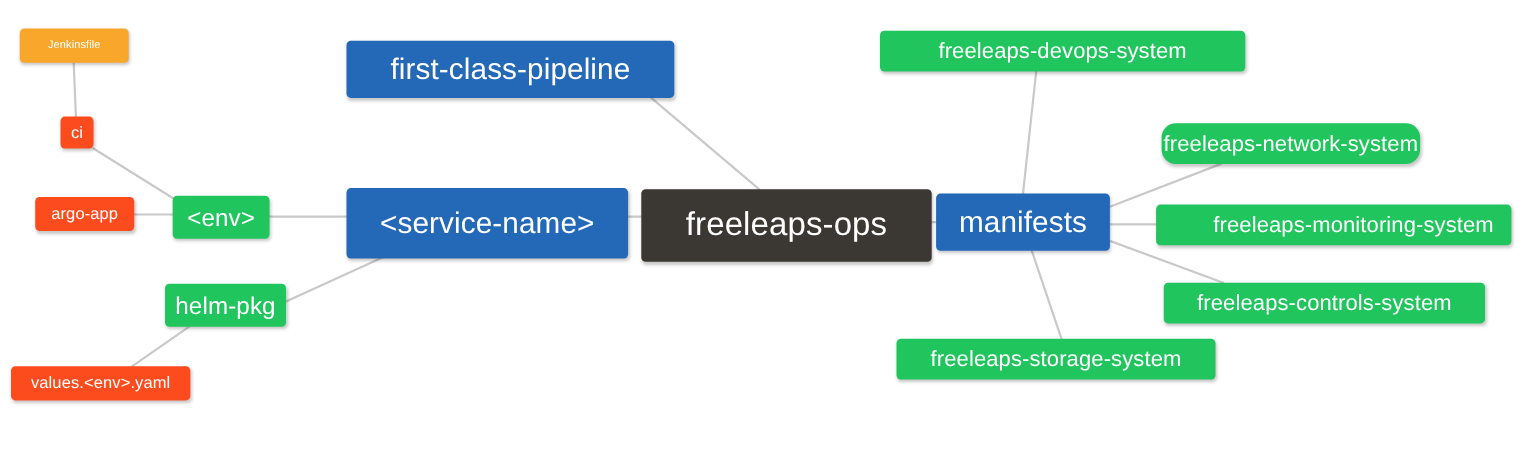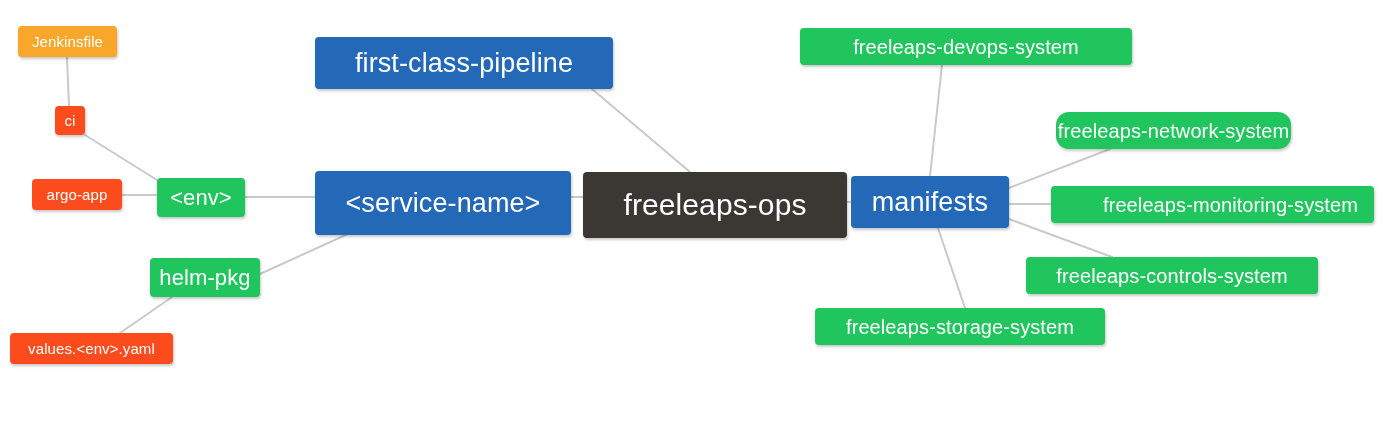--- a/index.html
+++ b/index.html
@@ -83,38 +83,38 @@
       </div>
       <div class="node" style="left: 157px; top: 178px; width: 88px; height: 39px; background: rgb(33, 197, 93); font-size: 22px;">
         <span class="node-label">&lt;env&gt;</span>
       </div>
       <div class="node" style="left: 150px; top: 258px; width: 110px; height: 39px; background: rgb(33, 197, 93); font-size: 22px;">
         <span class="node-label">helm-pkg</span>
       </div>
       <div class="node" style="left: 55px; top: 106px; width: 30px; height: 29px; background: rgb(252, 76, 30); font-size: 15px;">
         <span class="node-label">ci</span>
       </div>
-      <div class="node" style="left: 18px; top: 26px; width: 99px; height: 31px; background: rgb(249, 167, 43); font-size: 15px;">
+      <div class="node" style="left: 18px; top: 26px; width: 99px; height: 31px; background: rgb(249, 167, 43); font-size: 10px;">
         <span class="node-label">Jenkinsfile</span>
       </div>
       <div class="node" style="left: 32px; top: 179px; width: 90px; height: 31px; background: rgb(252, 76, 30); font-size: 15px; text-align: right;">
         <span class="node-label">argo-app</span>
       </div>
       <div class="node" style="left: 10px; top: 333px; width: 163px; height: 31px; background: rgb(252, 76, 30); font-size: 15px;">
         <span class="node-label">values.&lt;env&gt;.yaml</span>
       </div>
       <div class="node" style="left: 800px; top: 28px; width: 332px; height: 37px; background: rgb(33, 197, 93); font-size: 20px;">
         <span class="node-label">freeleaps-devops-system</span>
       </div>
       <div class="node" style="left: 1056px; top: 112px; width: 235px; height: 37px; background: rgb(33, 197, 93); font-size: 20px; border-radius: 13px;">
         <span class="node-label">freeleaps-network-system</span>
       </div>
       <div class="node" style="left: 1051px; top: 186px; width: 323px; height: 37px; background: rgb(33, 197, 93); font-size: 20px; padding-left: 36px;">
         <span class="node-label">freeleaps-monitoring-system</span>
       </div>
-      <div class="node" style="left: 1026px; top: 257px; width: 292px; height: 37px; background: rgb(33, 197, 93); font-size: 20px;">
+      <div class="node" style="left: 1058px; top: 257px; width: 292px; height: 37px; background: rgb(33, 197, 93); font-size: 20px;">
         <span class="node-label">freeleaps-controls-system</span>
       </div>
       <div class="node" style="left: 815px; top: 308px; width: 290px; height: 37px; background: rgb(33, 197, 93); font-size: 20px;">
         <span class="node-label">freeleaps-storage-system</span>
       </div>
     </div>
 </div>
 
 </body></html>

